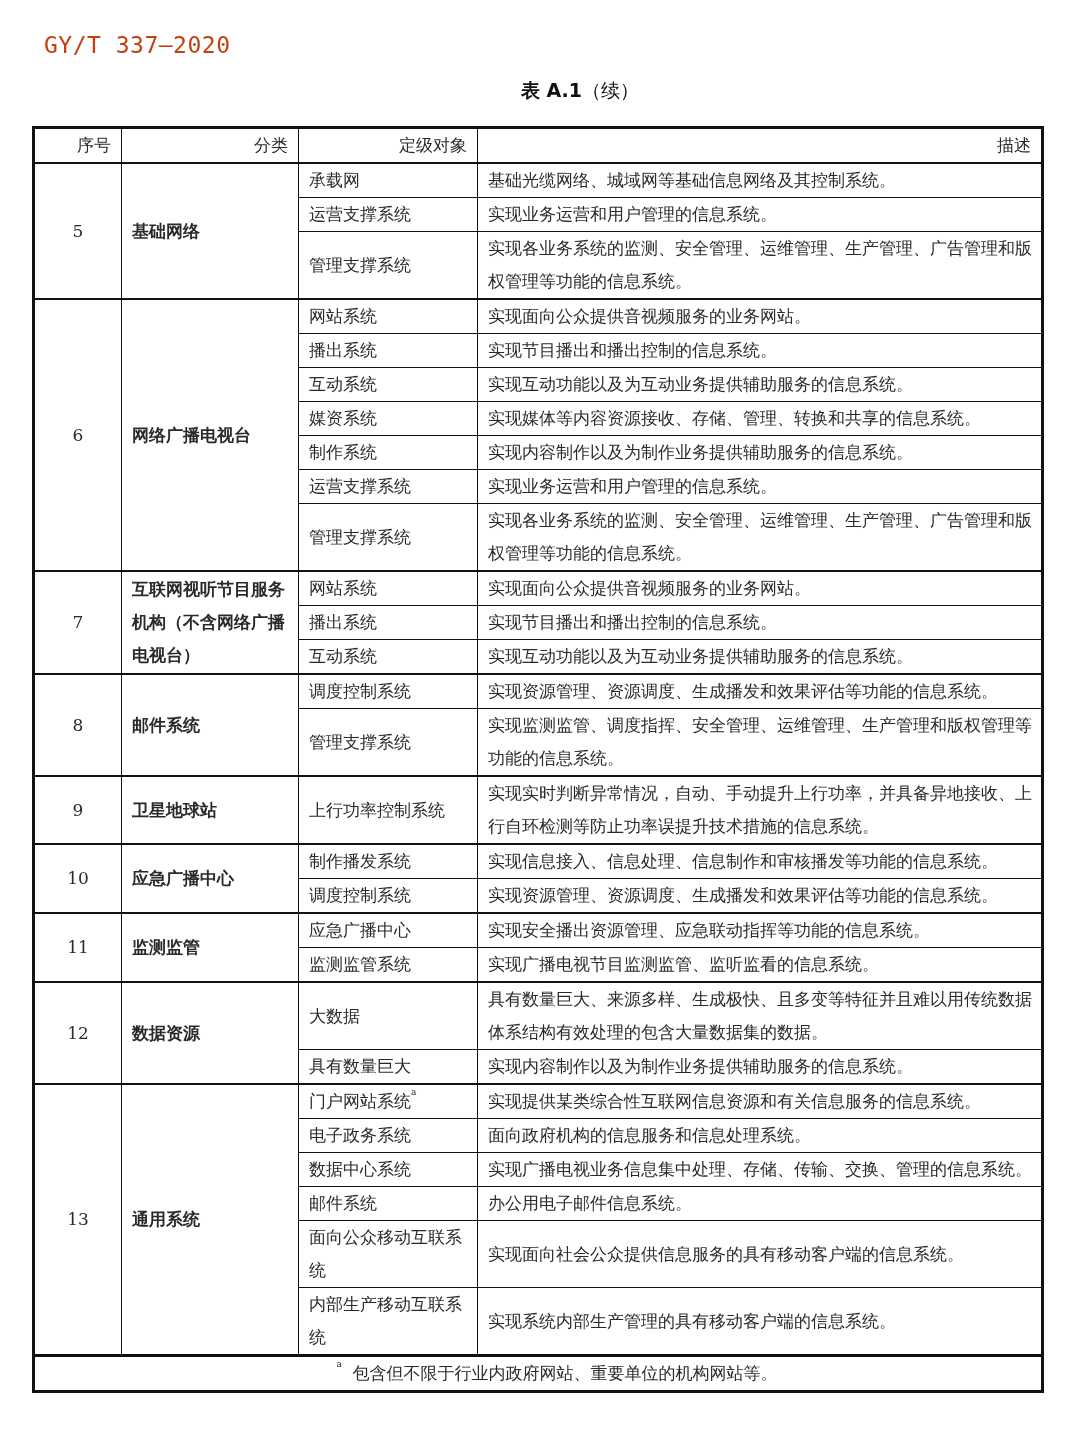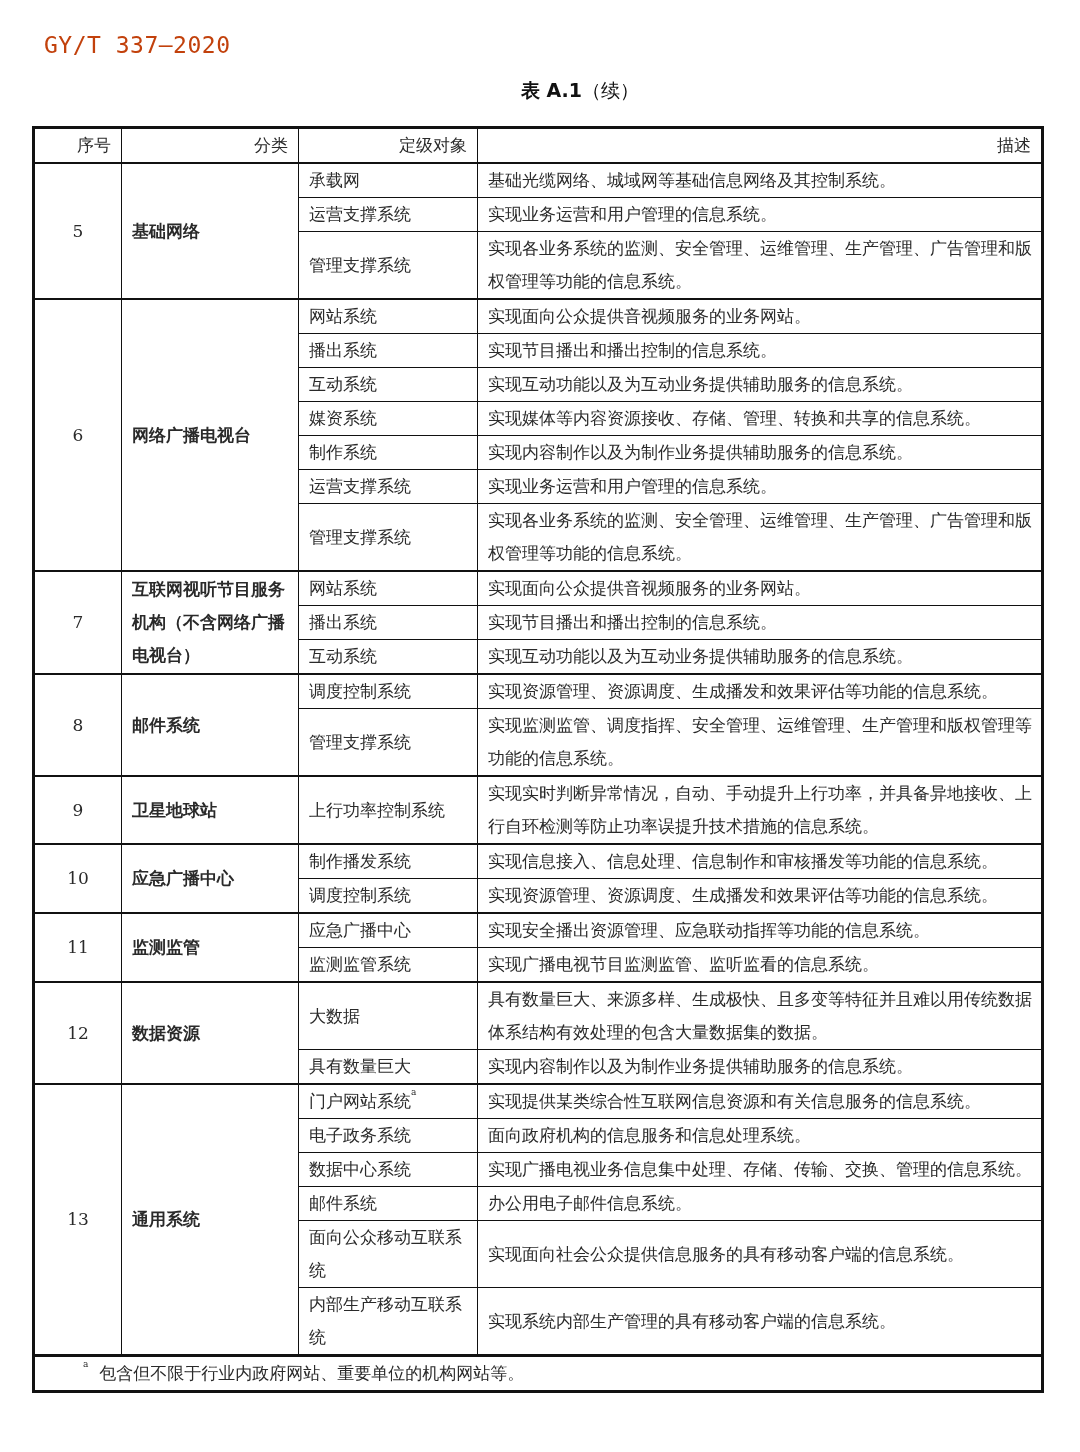--- a/index.html
+++ b/index.html
@@ -13,21 +13,21 @@
   table.spec { position: absolute; left: 32px; top: 126px; width: 1009px; border-collapse: collapse;
                border: 3px solid #111; table-layout: fixed; font-size: 17px; }
   table.spec td, table.spec th { border: 1.5px solid #111; padding: 0 10px; vertical-align: middle;
                line-height: 33px; font-weight: normal; color: #2a2a2a; }
   table.spec th { text-align: right; height: 33px; border-bottom: 2.5px solid #111; }
   table.spec td.num { text-align: center; }
   table.spec td.cat { text-align: left; font-weight: bold; }
   table.spec tr.group-start td { border-top: 2.5px solid #111; }
   table.spec td.desc { padding-right: 6px; }
   sup.fn { font-size: 9px; vertical-align: top; line-height: 14px; }
-  table.spec td.footnote { border-top: 3px solid #111; padding-left: 48px; height: 33px; }
+  table.spec td.footnote { border-top: 3px solid #111; padding-left: 48px; height: 33px; text-align: center; }
 </style>
 </head>
 <body>
 
 <div class="doc-code">GY/T 337—2020</div>
 <div class="table-caption"><span>表 A.1</span><span class="cont">（续）</span></div>
 
 <table class="spec">
   <colgroup>
     <col style="width:88px">

